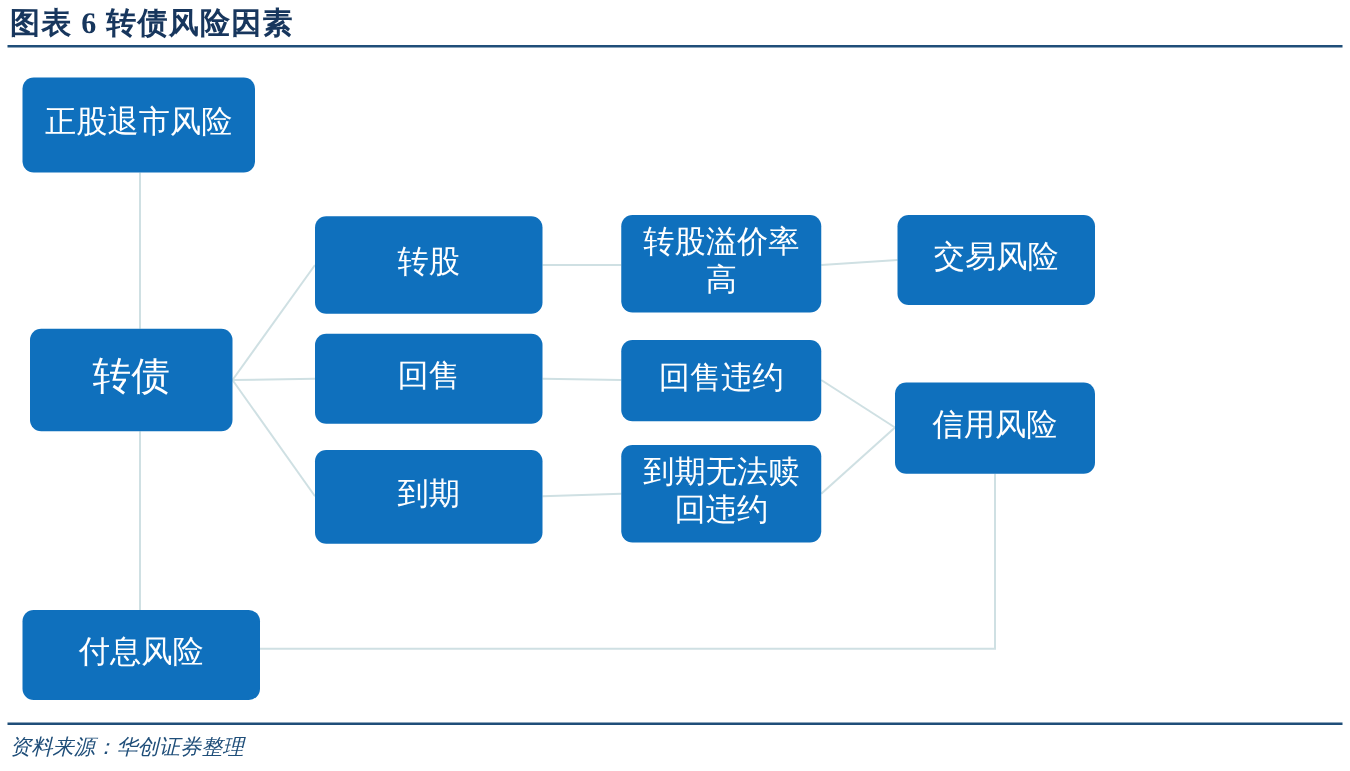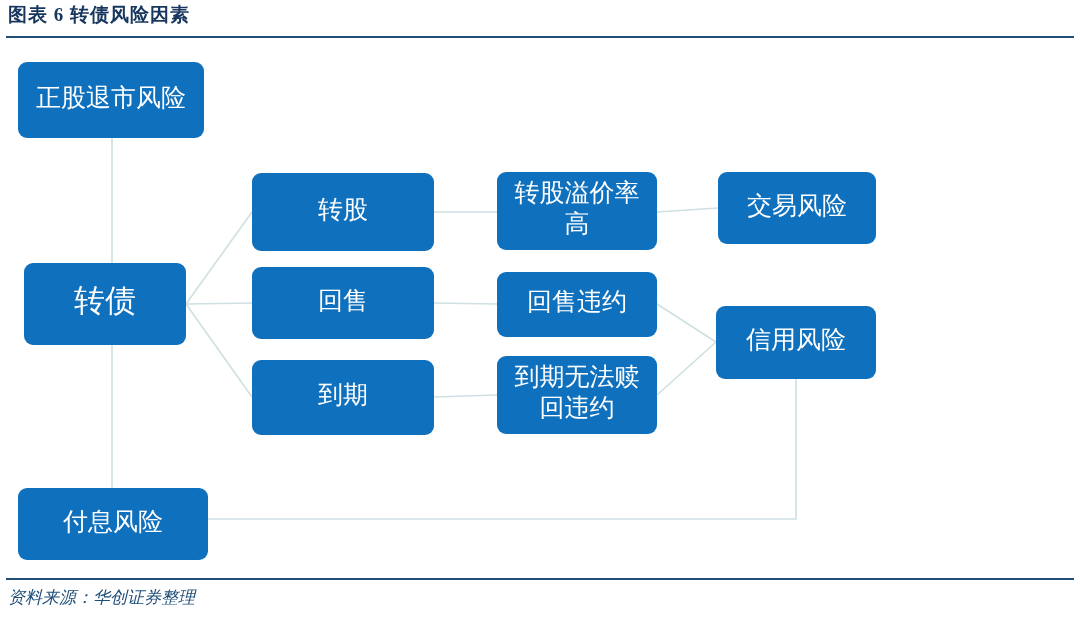--- a/index.html
+++ b/index.html
@@ -29,21 +29,21 @@
     top: 0;
     width: 1080px;
     height: 40px;
   }
   .chart-title {
     position: absolute;
     left: 8px;
     top: 2px;
     font-family: "Liberation Serif", "DejaVu Serif", serif;
     font-weight: bold;
-    font-size: 19px;
+    font-size: 24px;
     letter-spacing: 1px;
     color: #17365d;
     white-space: nowrap;
   }
   .rule-top {
     position: absolute;
     left: 6px;
     top: 36px;
     width: 1068px;
     height: 0;

